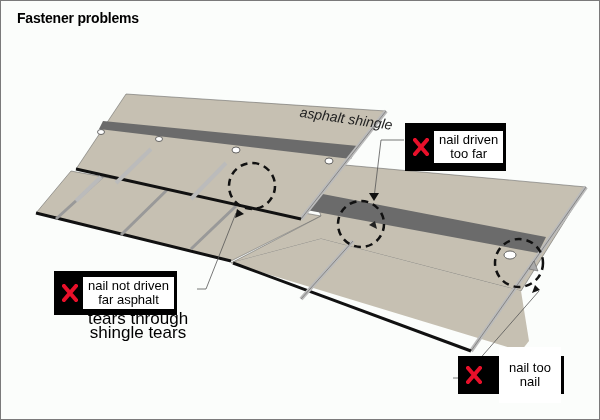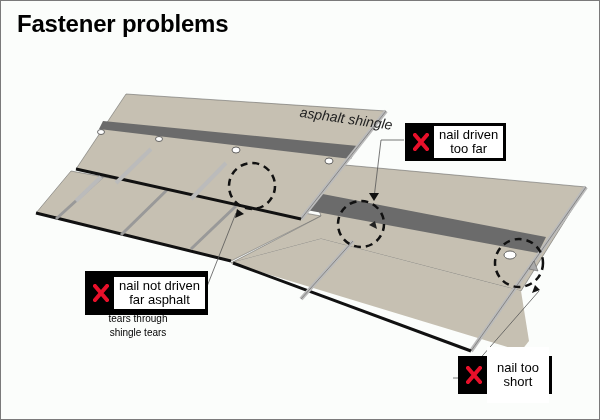--- a/index.html
+++ b/index.html
@@ -4,38 +4,38 @@
 <style>
   html, body { margin: 0; padding: 0; background: #ffffff; }
   body { width: 600px; height: 420px; overflow: hidden; }
   .frame {
     position: relative; width: 598px; height: 418px;
     border: 1px solid #7a7a7a; background: #fbfdfb; overflow: hidden;
   }
   .title {
     position: absolute; left: 16px; top: 9px;
     font-family: "Liberation Sans", sans-serif; font-weight: bold;
-    font-size: 24px; color: #000; letter-spacing: -0.2px;
+    font-size: 14px; color: #000; letter-spacing: -0.2px;
   }
   svg.scene { position: absolute; left: 0; top: 0; }
   .callout {
     position: absolute; background: #000; display: flex; align-items: center;
     padding: 3px; box-sizing: border-box;
   }
   .callout .x {
     width: 26px; display: flex; align-items: center; justify-content: center;
   }
   .callout .txt {
     background: #fff; font-family: "Liberation Sans", sans-serif;
     font-size: 13px; line-height: 14px; color: #000; text-align: center;
     padding: 2px 5px; white-space: nowrap;
   }
   .note {
     position: absolute; font-family: "Liberation Sans", sans-serif;
-    font-size: 10px; line-height: 14px; text-align: center; color: #000;
+    font-size: 17px; line-height: 14px; text-align: center; color: #000;
   }
   .shingle-label {
     position: absolute; font-family: "Liberation Sans", sans-serif;
     font-style: italic; font-size: 14px; color: #222;
     transform: rotate(8deg); transform-origin: left top;
   }
 </style>
 </head>
 <body>
 
@@ -98,33 +98,33 @@
     </g>
     <g fill="#111">
       <path d="M373,200 l-5,-8 l10,0 z"></path>
       <path d="M236,208 l-2,9 l9,-4 z"></path>
       <path d="M534,284 l-3,8 l8,-3 z"></path>
     </g>
   </svg>
 
   <div class="shingle-label" style="left:300px; top:103px;">asphalt shingle</div>
 
-  <div class="callout" style="left:404px; top:122px; height:38px;">
+  <div class="callout" style="left:404px; top:122px; height:48px;">
     <span class="x">
       <svg width="16" height="18" viewBox="0 0 16 18">
           <path d="M2,2 L14,16 M14,2 L2,16" stroke="#e8102a" stroke-width="4" stroke-linecap="square"></path>
         </svg>
     </span>
     <span class="txt">
       <span>nail driven</span><br>
       <span>too far</span>
     </span>
   </div>
 
-  <div class="callout" style="left:84px; top:270px; height:44px;">
+  <div class="callout" style="left:53px; top:270px; height:44px;">
     <span class="x">
       <svg width="16" height="18" viewBox="0 0 16 18">
           <path d="M2,2 L14,16 M14,2 L2,16" stroke="#e8102a" stroke-width="4" stroke-linecap="square"></path>
         </svg>
     </span>
     <span class="txt">
       <span>nail not driven</span><br>
       <span>far asphalt</span>
     </span>
   </div>
@@ -133,19 +133,19 @@
     <span>tears through</span><br>
     <span>shingle tears</span>
   </div>
 
   <div class="callout" style="left:457px; top:355px; height:38px;">
     <span class="x">
       <svg width="16" height="18" viewBox="0 0 16 18">
           <path d="M2,2 L14,16 M14,2 L2,16" stroke="#e8102a" stroke-width="4" stroke-linecap="square"></path>
         </svg>
     </span>
-    <span class="txt" style="padding:14px 10px;">
+    <span class="txt" style="padding:14px 10px;margin-left:12px;">
       <span>nail too</span><br>
-      <span>short</span>
+      <span>nail</span>
     </span>
   </div>
 
 </div>
 
 </body></html>

